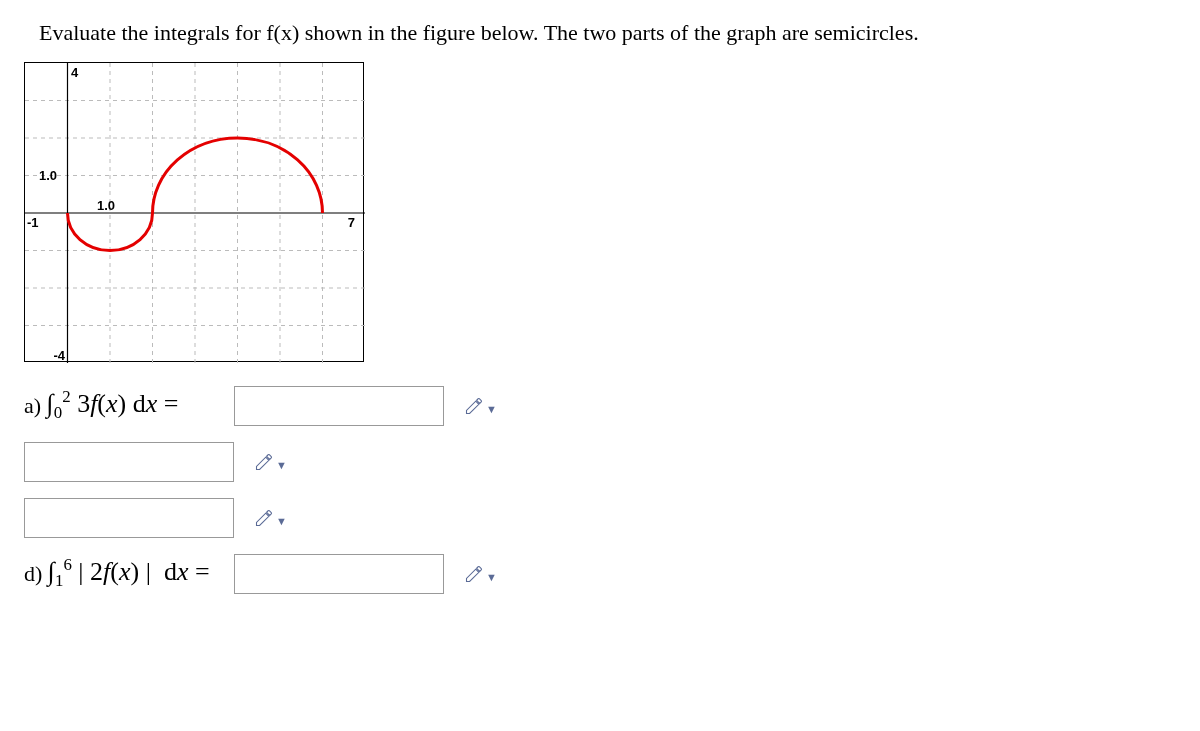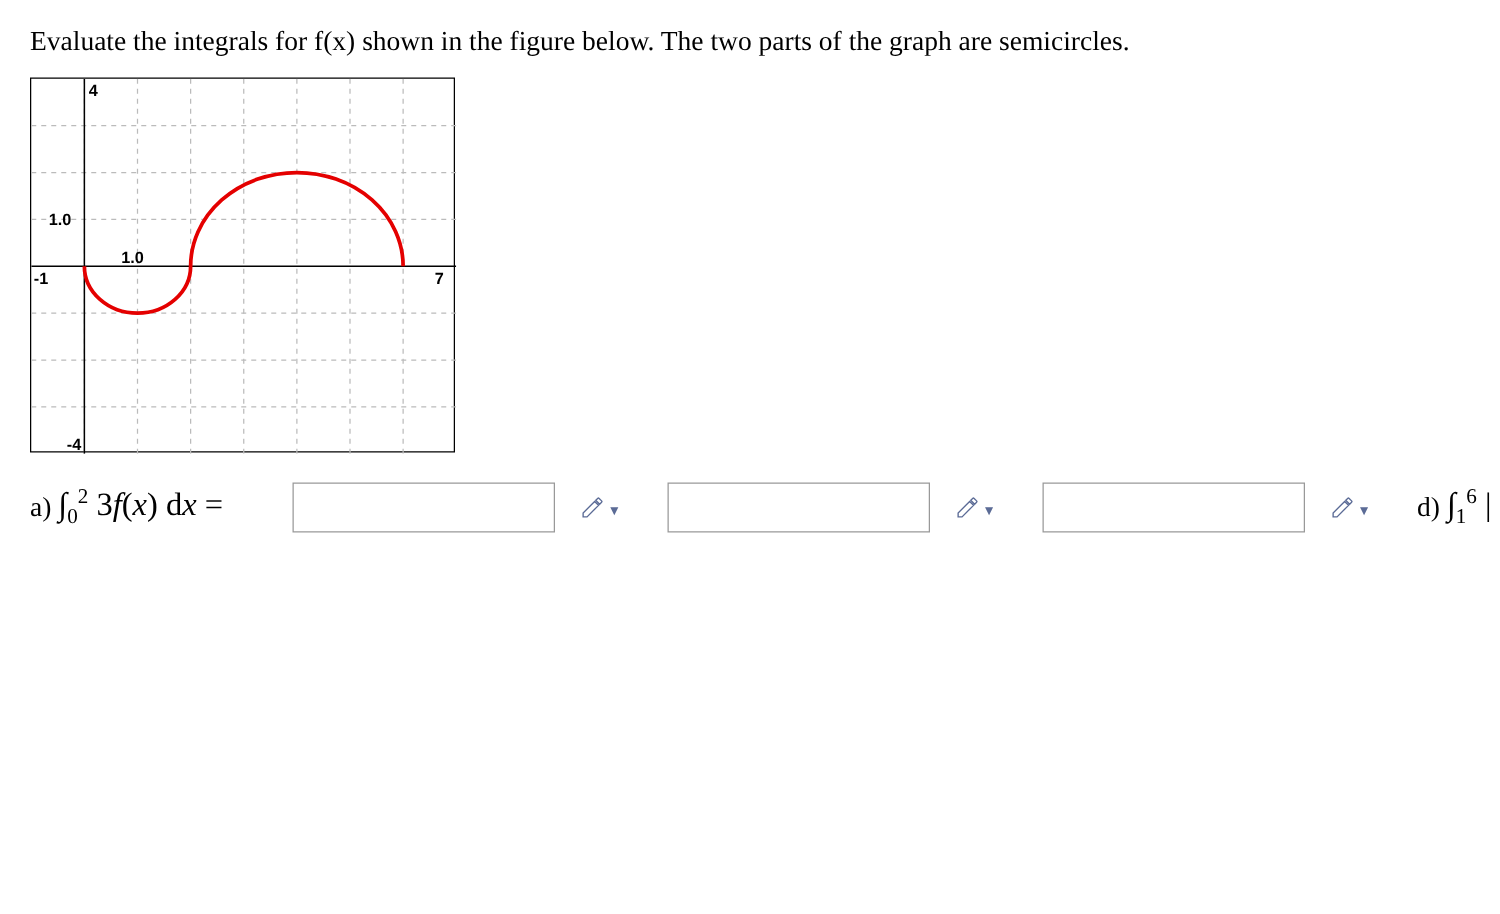--- a/index.html
+++ b/index.html
@@ -4,30 +4,30 @@
   <style>
     * { box-sizing: border-box; }
     body {
       margin: 0;
       padding: 18px 24px;
       font-family: "Times New Roman", Georgia, serif;
       font-size: 22px;
       color: #000;
       background: #fff;
     }
-    .prompt { margin-bottom: 14px; line-height: 1.35; }
+    .prompt { margin-bottom: 14px; line-height: 1.35; margin-left: 15px; }
     .graph-box {
       width: 340px;
       height: 300px;
       border: 1.5px solid #000;
       margin-bottom: 24px;
       position: relative;
       background: #fff;
     }
-    .questions { display: flex; flex-direction: row; gap: 37px; }
+    .questions { display: flex; flex-direction: column; gap: 16px; }
     .qrow { display: flex; align-items: center; gap: 10px; }
     .qlabel { min-width: 200px; font-size: 22px; }
     .math { font-family: "Times New Roman", serif; }
     .int { font-size: 26px; }
     sub, sup { font-size: 0.65em; }
     .answer-input {
       width: 210px;
       height: 40px;
       border: 1px solid #999;
       padding: 4px 8px;

